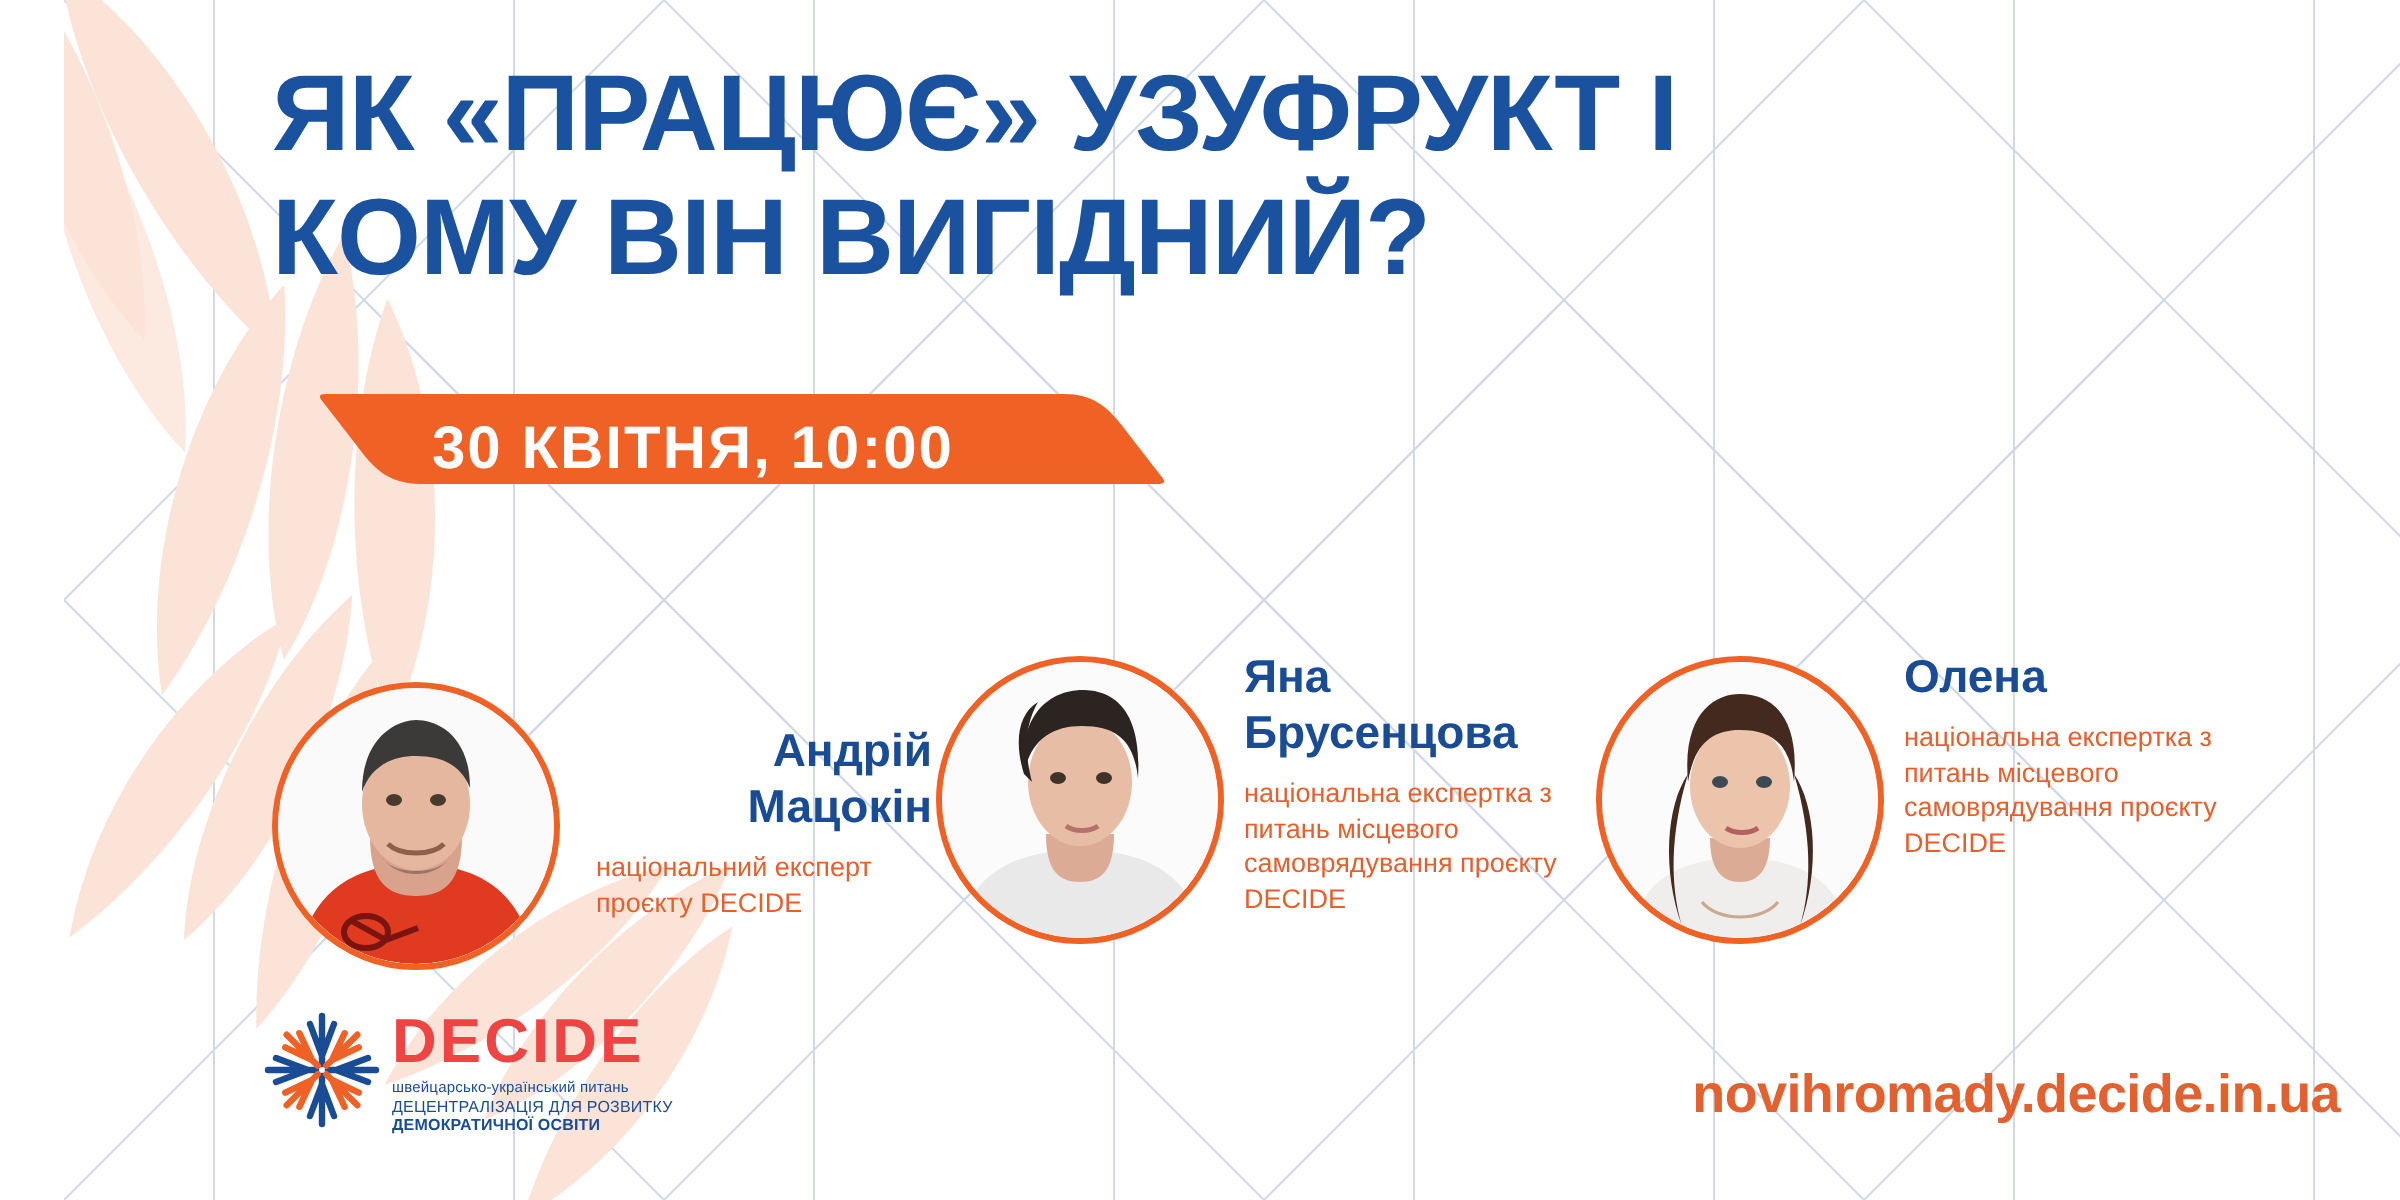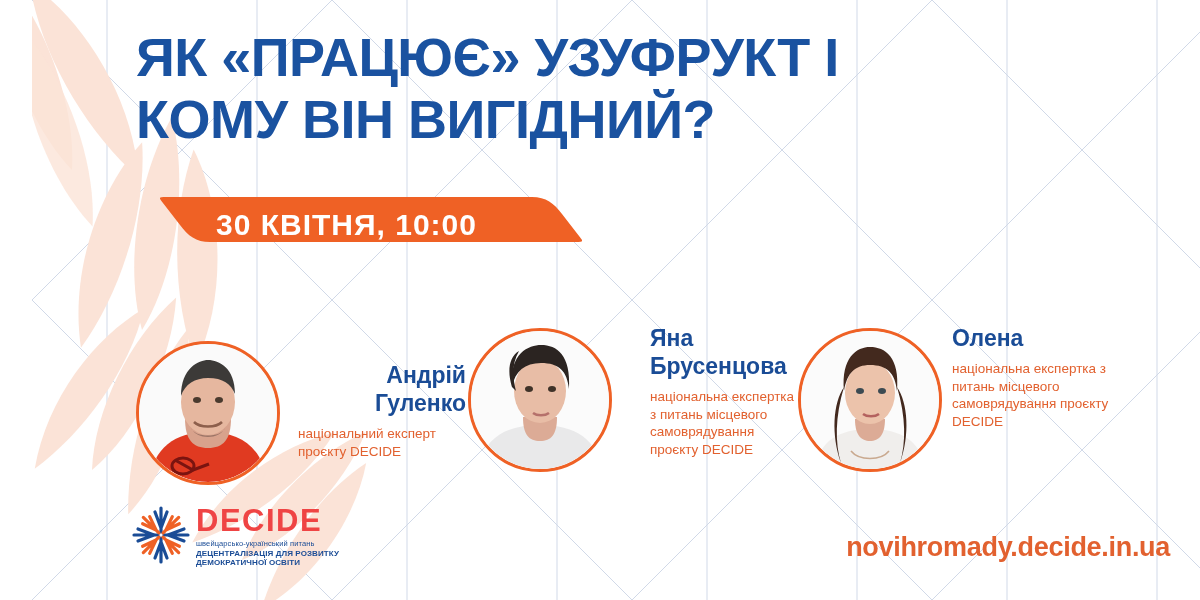--- a/index.html
+++ b/index.html
@@ -79,21 +79,21 @@
     width: 1000px;
     height: 175px;
     display: flex;
     z-index: 5;
   }
   .speaker {
     display: flex;
     align-items: flex-start;
   }
   .speaker-1 { width: 332px; align-items: center; }
-  .speaker-2 { width: 330px; gap: 28px; }
+  .speaker-2 { width: 330px; }
   .speaker-3 { width: 336px; }
 
   .avatar {
     position: relative;
     width: 138px;
     height: 138px;
     flex: 0 0 138px;
     border-radius: 50%;
     border: 3px solid #ef6125;
     overflow: hidden;
@@ -162,21 +162,21 @@
   .logo-tag-1 {
     color: #1a4c96;
     font-size: 7.5px;
     line-height: 10px;
     letter-spacing: 0.1px;
     margin-top: 3px;
   }
   .logo-tag-2 {
     color: #1a4c96;
     font-size: 8px;
-    font-weight: bold;
+    font-weight: normal;
     line-height: 9.5px;
     letter-spacing: 0.1px;
     text-align: right;
   }
   .logo-tag-3 {
     color: #1a4c96;
     font-size: 8px;
     font-weight: bold;
     line-height: 9.5px;
     letter-spacing: 0.1px;
@@ -288,21 +288,21 @@
             <path d="M55,78 C61,84 77,84 83,78" stroke="#8d5f4c" stroke-width="2.5" fill="none"></path>
             <path d="M52,84 C58,96 80,96 86,84 C82,94 56,94 52,84 Z" fill="#6b5148" opacity="0.55"></path>
             <path d="M36,116 l18,10 l16,-6" stroke="#7a1410" stroke-width="3" fill="none"></path>
             <ellipse cx="44" cy="122" rx="11" ry="8" fill="none" stroke="#7a1410" stroke-width="3"></ellipse>
           </svg>
         </div>
       </div>
       <div class="speaker-text">
         <div class="speaker-name">
           <div>Андрій</div>
-          <div>Гуленко</div>
+          <div>Мацокін</div>
         </div>
         <div class="speaker-role">національний експерт проєкту DECIDE</div>
       </div>
     </div>
 
     <div class="speaker speaker-2">
       <div class="avatar">
         <div class="avatar-photo">
           <svg width="138" height="138" viewBox="0 0 138 138" xmlns="http://www.w3.org/2000/svg">
             <rect width="138" height="138" fill="#fbfbfb"></rect>

